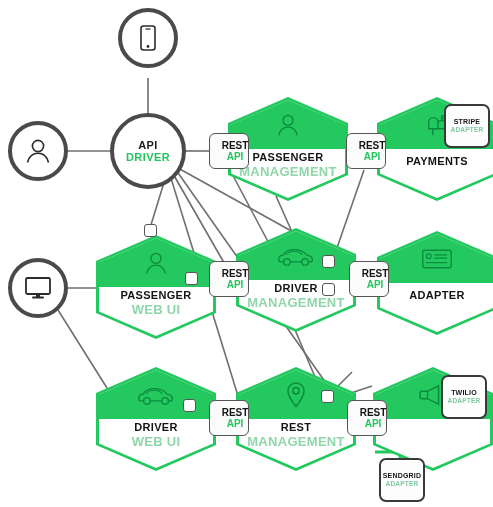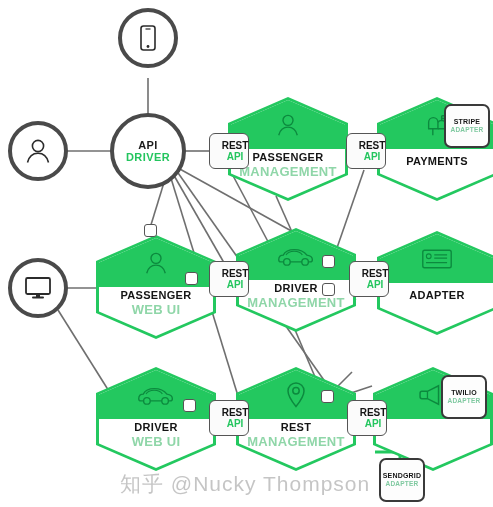--- a/index.html
+++ b/index.html
@@ -357,15 +357,14 @@
     <span class="a2">ADAPTER</span>
   </div>
 
   <div class="port" style="left:144px;top:224px;"></div>
   <div class="port" style="left:185px;top:272px;"></div>
   <div class="port" style="left:322px;top:255px;"></div>
   <div class="port" style="left:322px;top:283px;"></div>
   <div class="port" style="left:183px;top:399px;"></div>
   <div class="port" style="left:321px;top:390px;"></div>
 
-  <div class="watermark">知乎 @Nucky Thompson</div>
 
 </div>
 
 </body></html>

